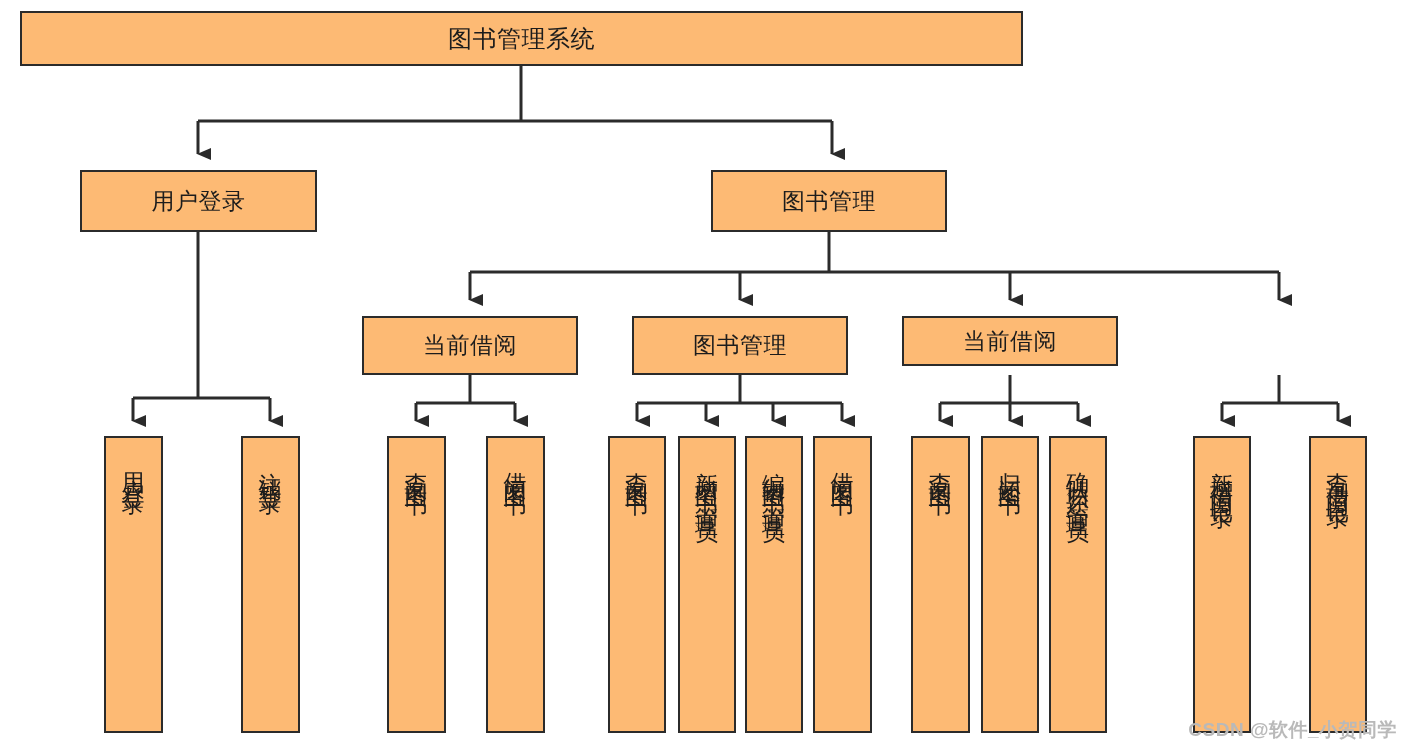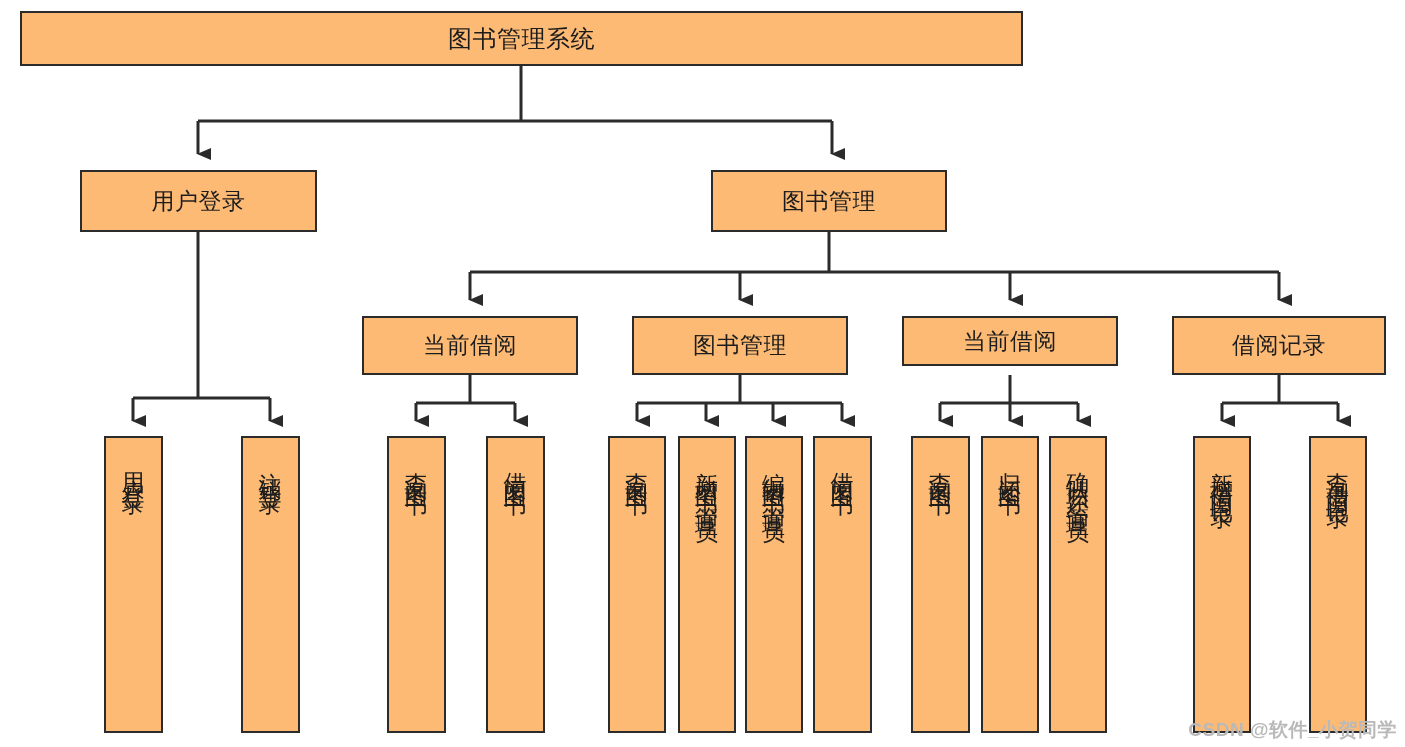--- a/index.html
+++ b/index.html
@@ -140,23 +140,20 @@
 
   <div class="node horiz" style="left:362px; top:316px; width:216px; height:59px;">
     <span class="label">当前借阅</span>
   </div>
   <div class="node horiz" style="left:632px; top:316px; width:216px; height:59px;">
     <span class="label">图书管理</span>
   </div>
   <div class="node horiz" style="left:902px; top:316px; width:216px; height:50px;">
     <span class="label">当前借阅</span>
   </div>
-  <div class="node horiz" style="left:1172px; top:316px; width:214px; height:59px;">
-    <span class="label">借阅记录</span>
-  </div>
 
   <div class="node vert" style="left:104px; top:436px; width:59px; height:297px;">
     <span class="label">用户登录</span>
   </div>
   <div class="node vert" style="left:241px; top:436px; width:59px; height:297px;">
     <span class="label">注销登录</span>
   </div>
 
   <div class="node vert" style="left:387px; top:436px; width:59px; height:297px;">
     <span class="label">查询图书</span>

